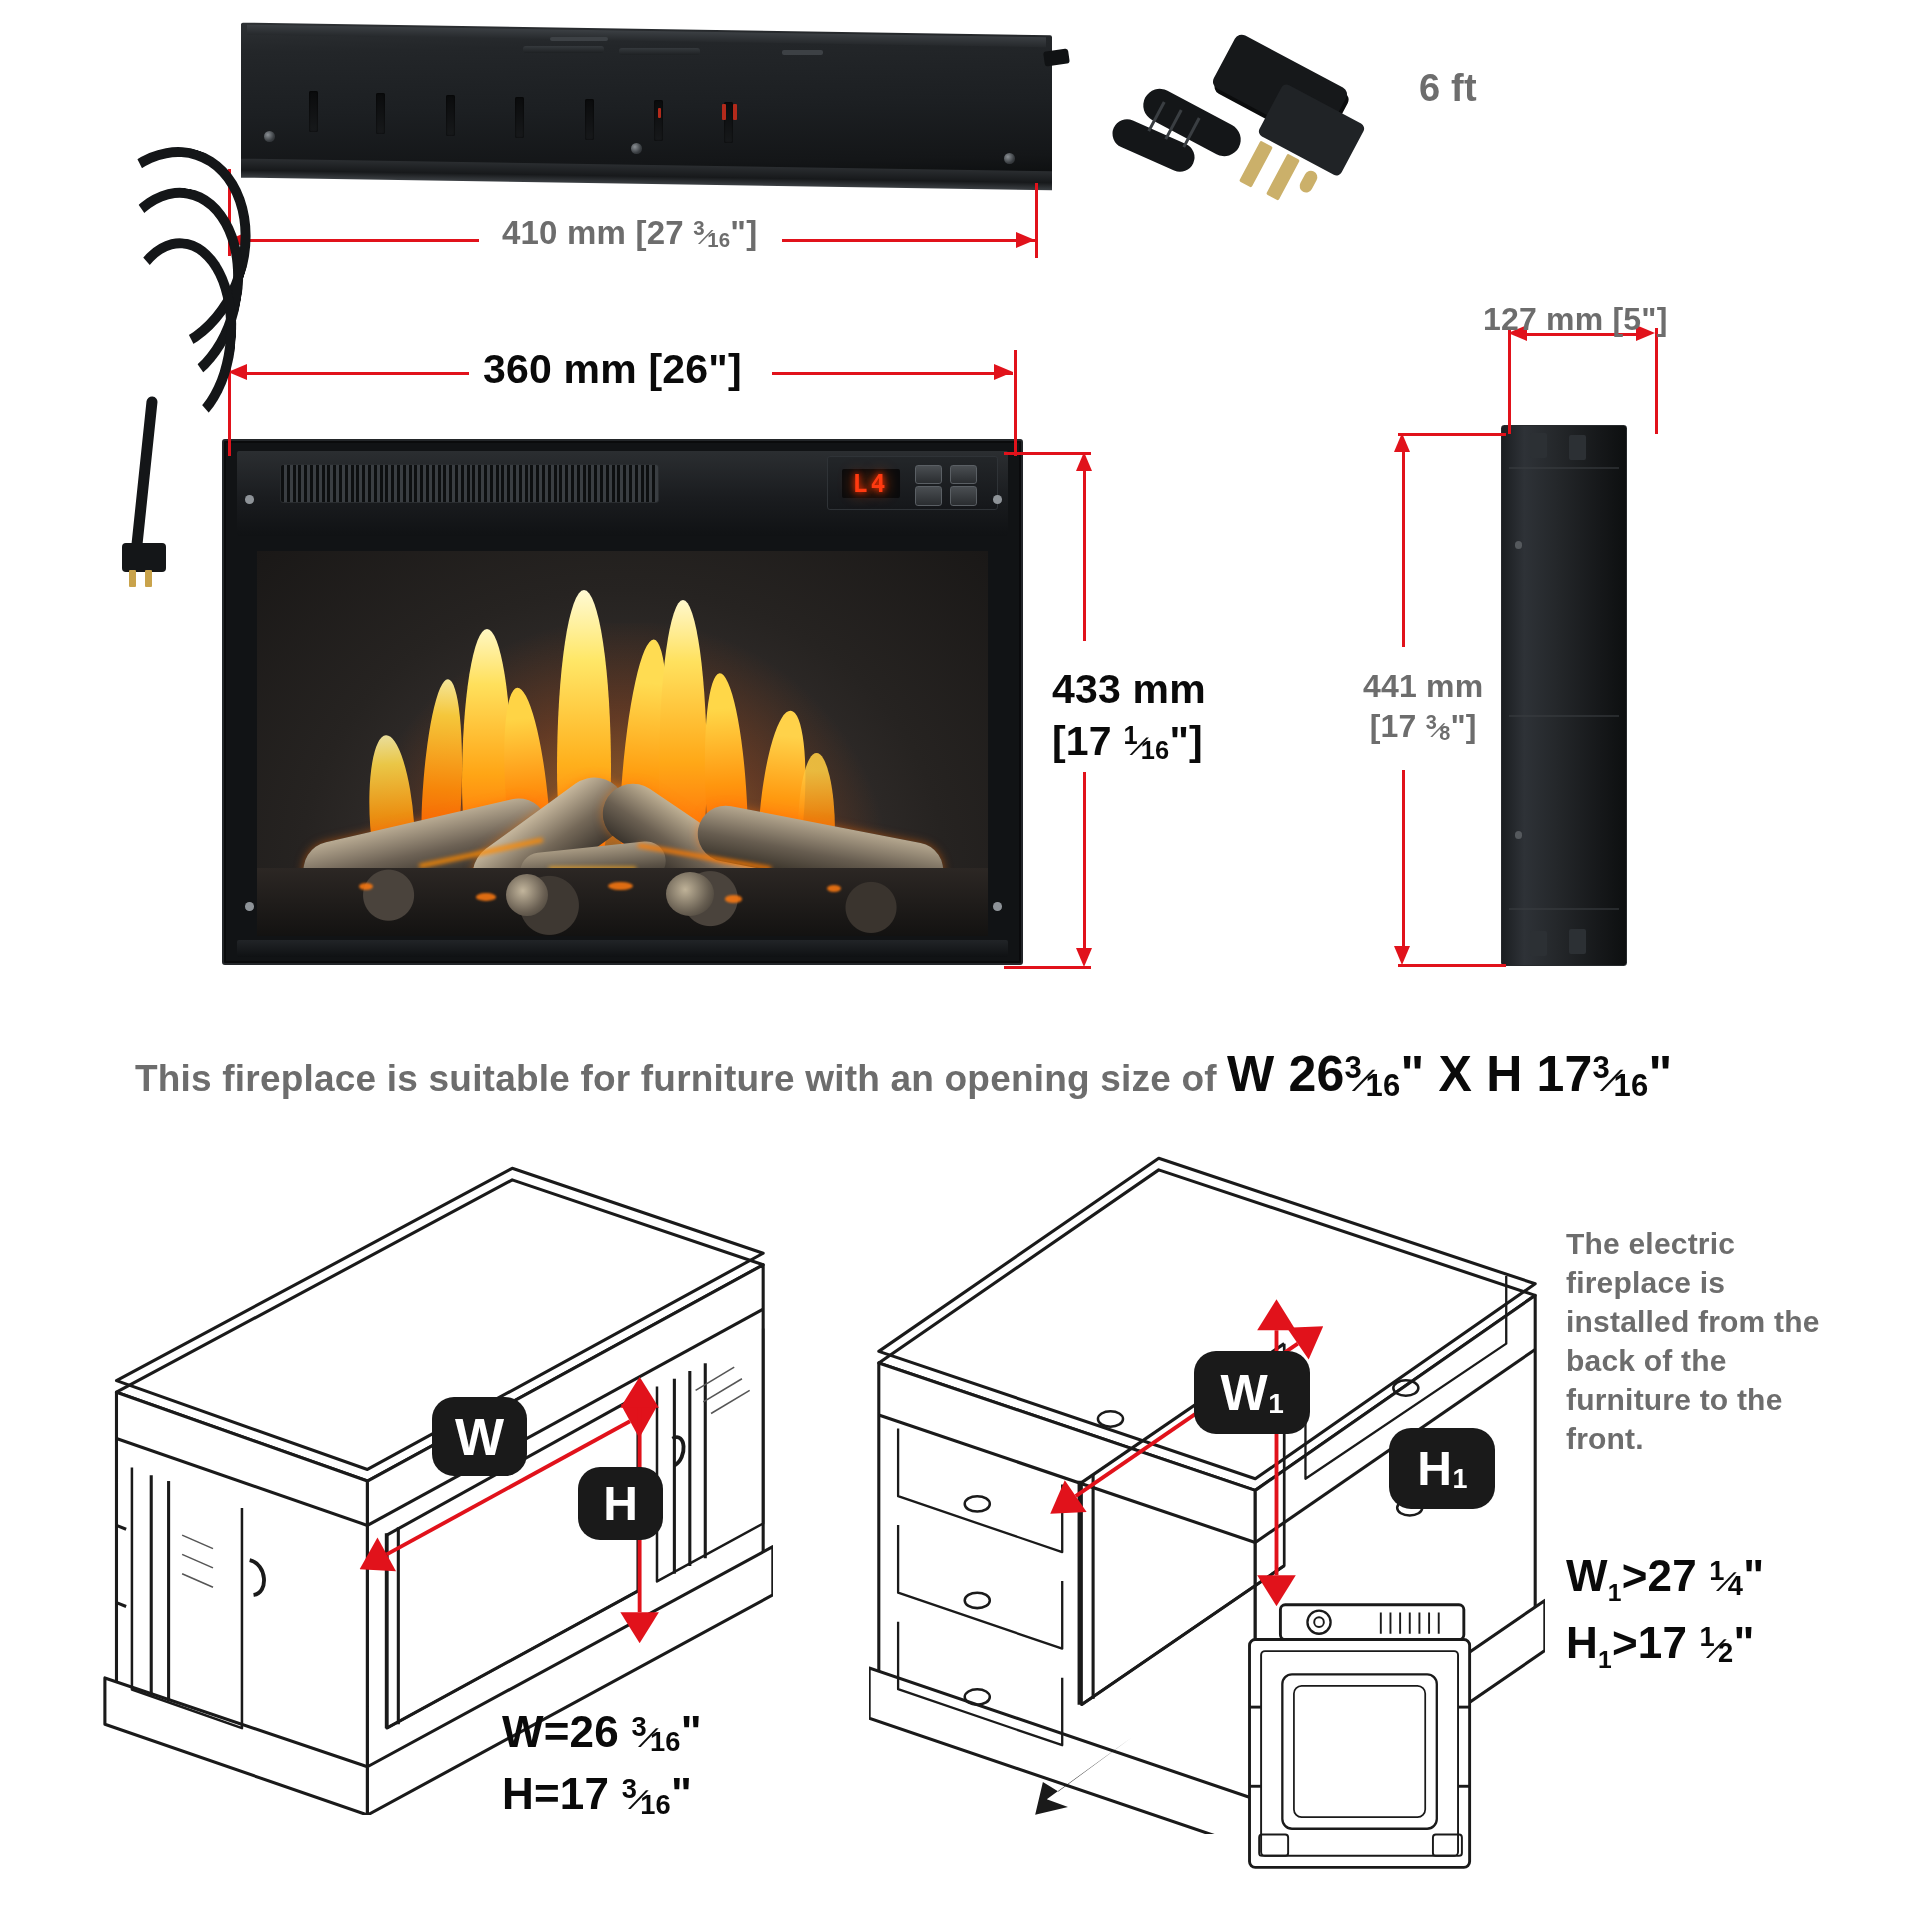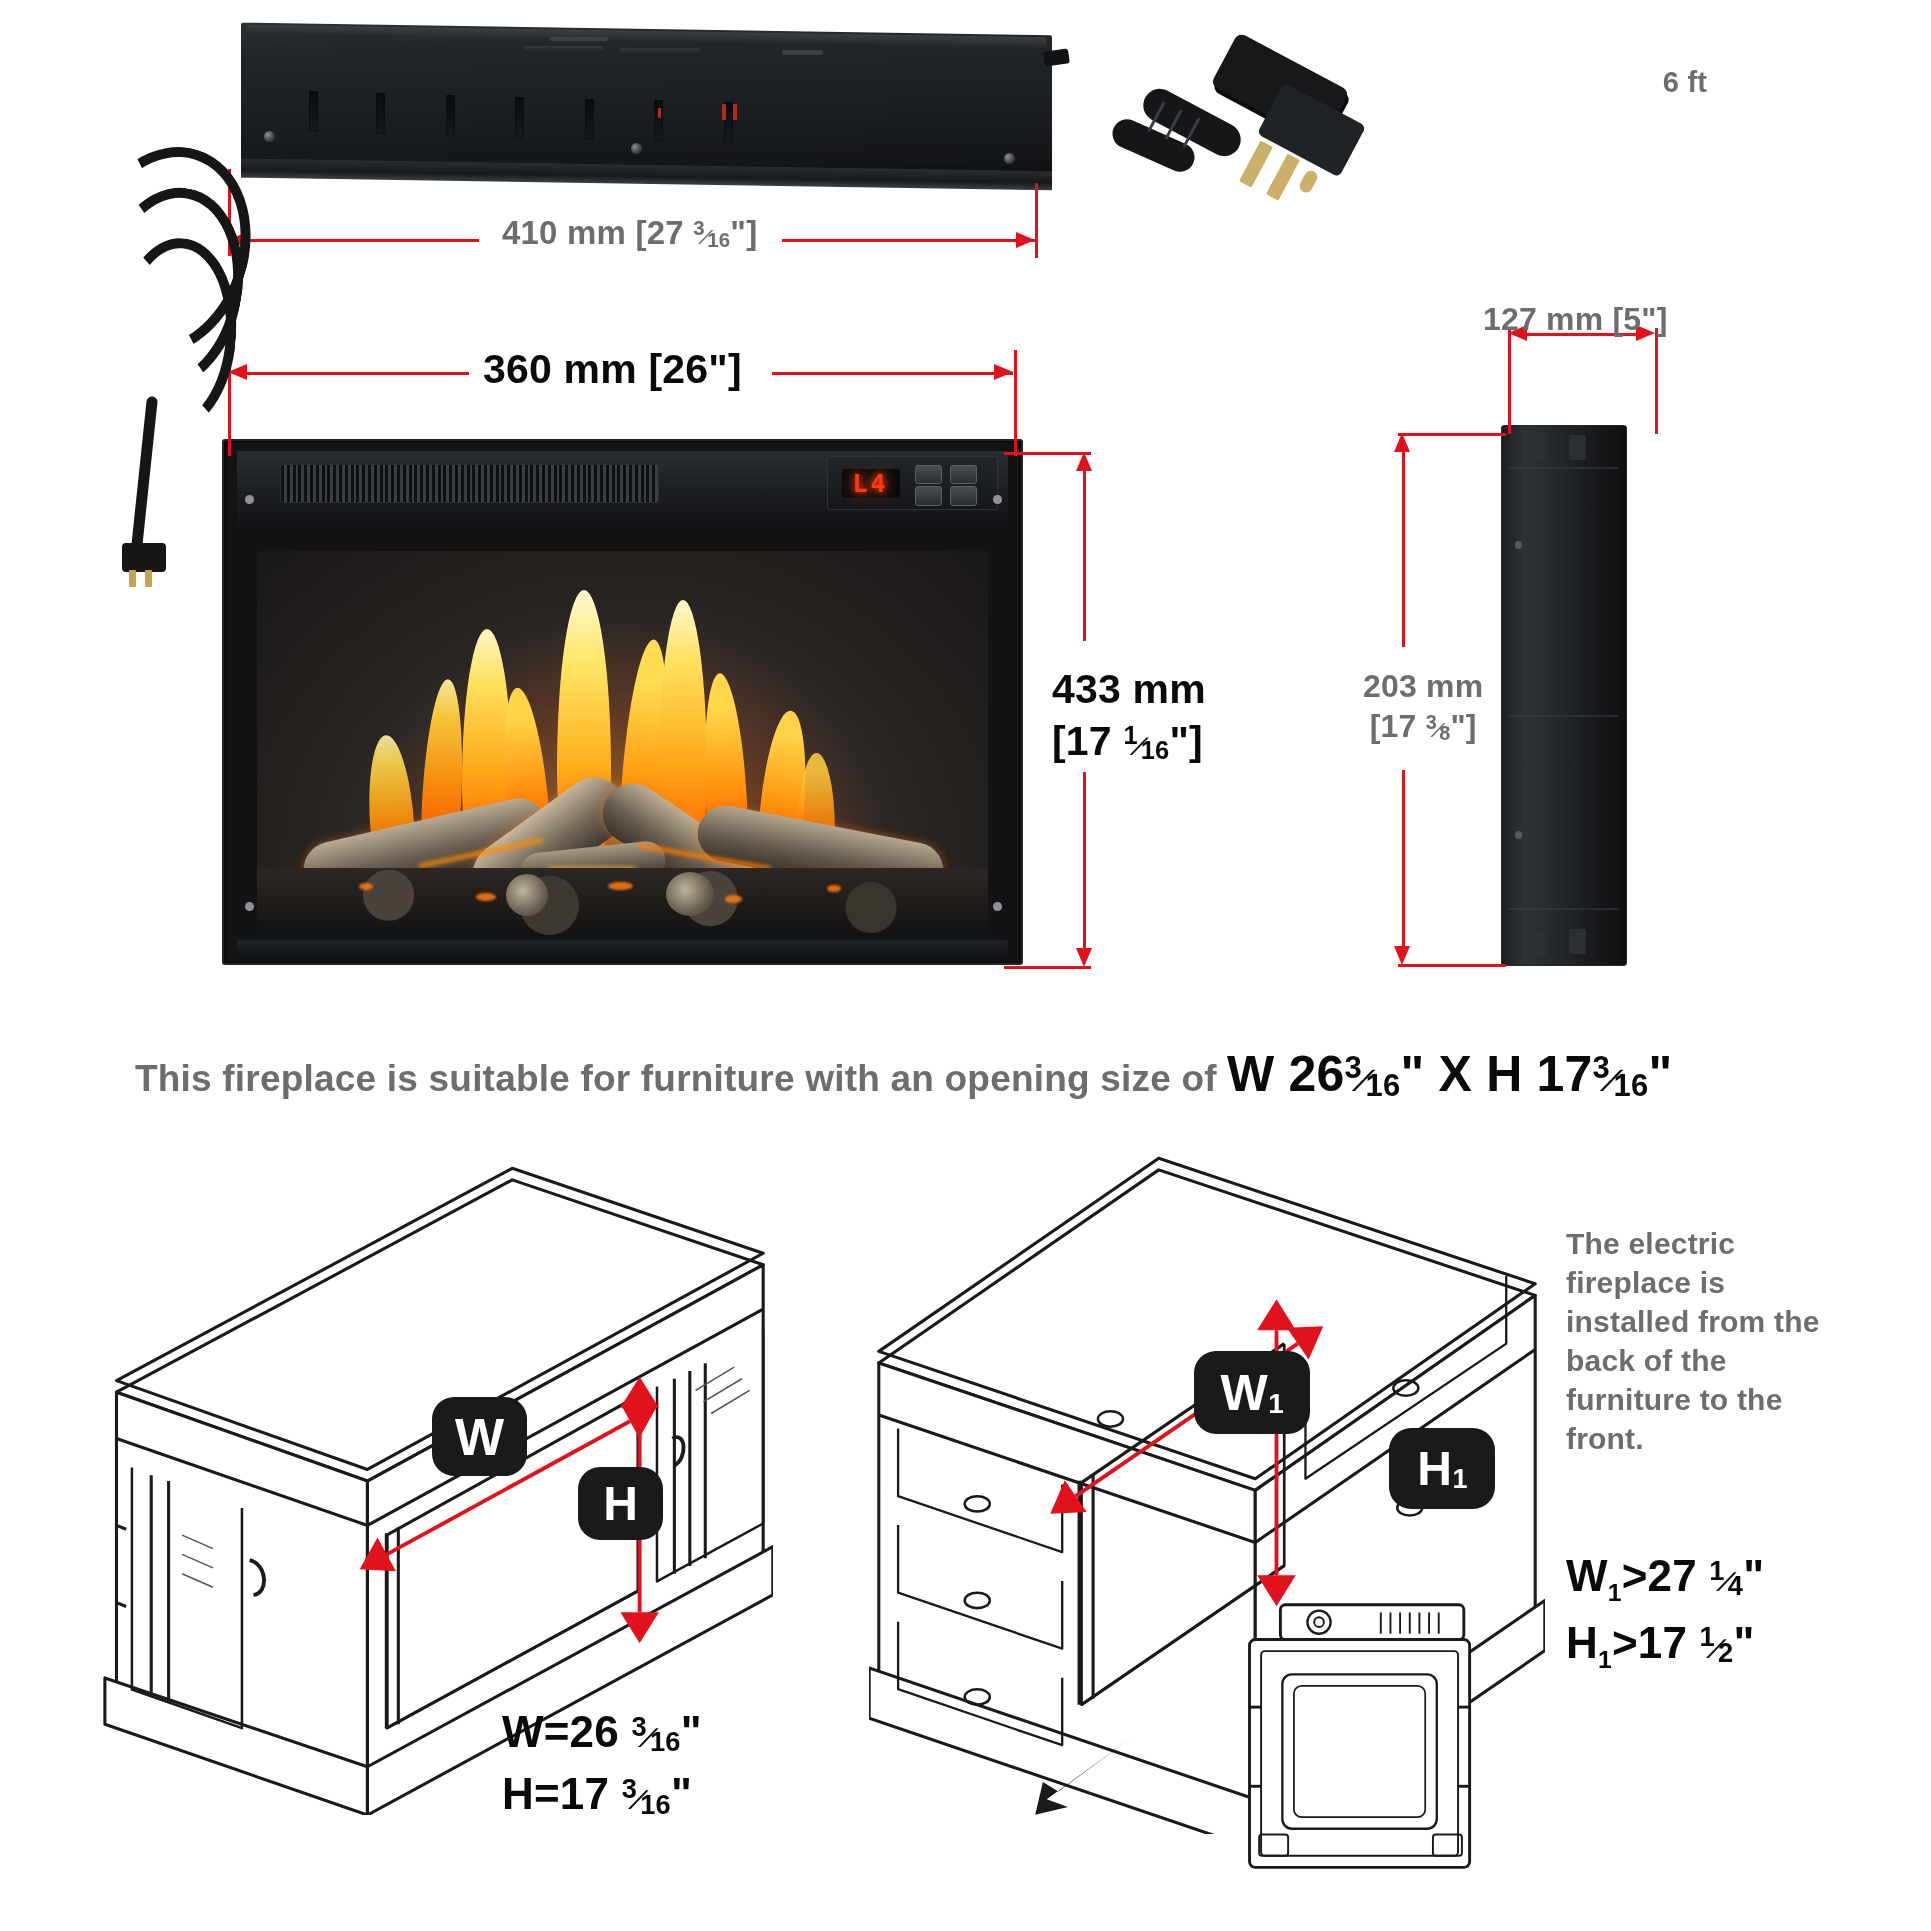--- a/index.html
+++ b/index.html
@@ -152,21 +152,21 @@
          border-radius:6.8px;transform:rotate(28deg);"></div>
     <div class="abs" style="left:-9.7px;top:58px;width:106px;height:33px;background:#141618;
          border-radius:17.4px;transform:rotate(28deg);"></div>
     <div class="abs" style="left:-39px;top:83px;width:87px;height:29px;background:#141618;
          border-radius:15.4px;transform:rotate(24deg);"></div>
     <div class="abs" style="left:5.8px;top:52px;width:2.9px;height:33px;background:#3a3e42;transform:rotate(28deg);"></div>
     <div class="abs" style="left:23px;top:60px;width:2.9px;height:33px;background:#3a3e42;transform:rotate(28deg);"></div>
     <div class="abs" style="left:41px;top:68px;width:2.9px;height:33px;background:#3a3e42;transform:rotate(28deg);"></div>
   </div>
 
-  <div class="abs dim-gray" style="left:1492px;top:63px;width:386px;text-align:center;font-size:29px;line-height:1.32;">
+  <div class="abs dim-gray" style="left:1419px;top:63px;width:386px;font-size:38px;line-height:1.32;">
     <div>6 ft</div>
   </div>
 
   <div class="abs frontview">
     <div class="fv-frame"></div>
     <div class="fv-topbar"></div>
     <div class="fv-grille"></div>
     <div class="fv-panel">
       <div class="fv-led">
           <span>L4</span>
@@ -293,21 +293,21 @@
   </div>
 
   <div class="abs">
     <div class="rl rh" style="left:1398px;top:433px;width:108px;"></div>
     <div class="rl rh" style="left:1398px;top:964px;width:108px;"></div>
     <div class="rl rv" style="left:1402px;top:442px;height:205px;"></div>
     <div class="rl rv" style="left:1402px;top:770px;height:176px;"></div>
     <div class="arrU" style="left:1394px;top:433px;"></div>
     <div class="arrD" style="left:1394px;top:946px;"></div>
     <div class="abs dim-gray nowrap" style="left:1363px;top:666px;font-size:32px;line-height:1.26;text-align:center;">
-      <div>203 mm</div>
+      <div>441 mm</div>
       <div><span>[17</span>
         <span class="fr"><span class="n">3</span><span class="s">⁄</span><span class="d">8</span></span><span>"]</span></div>
     </div>
   </div>
 
   <div class="abs nowrap" style="left:135px;top:1045px;font-size:37px;">
     <span class="dim-gray">This fireplace is suitable for furniture with an opening size of</span>
     <span class="dim-black" style="font-size:50px;">
       <span>W 26</span><span class="fr"><span class="n">3</span><span class="s">⁄</span><span class="d">16</span></span><span>" X H 17</span><span class="fr"><span class="n">3</span><span class="s">⁄</span><span class="d">16</span></span><span>"</span>
     </span>

